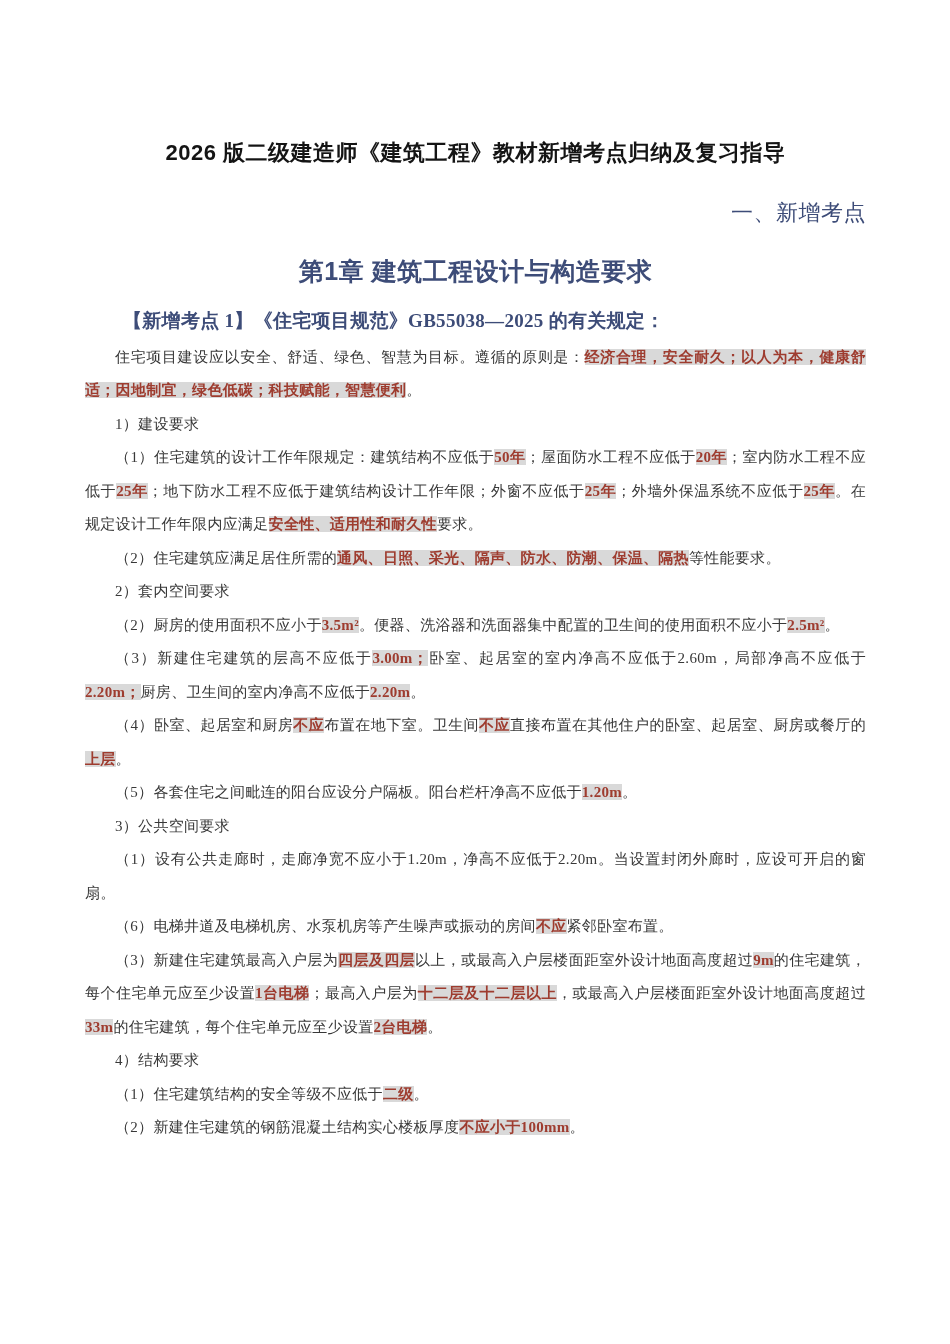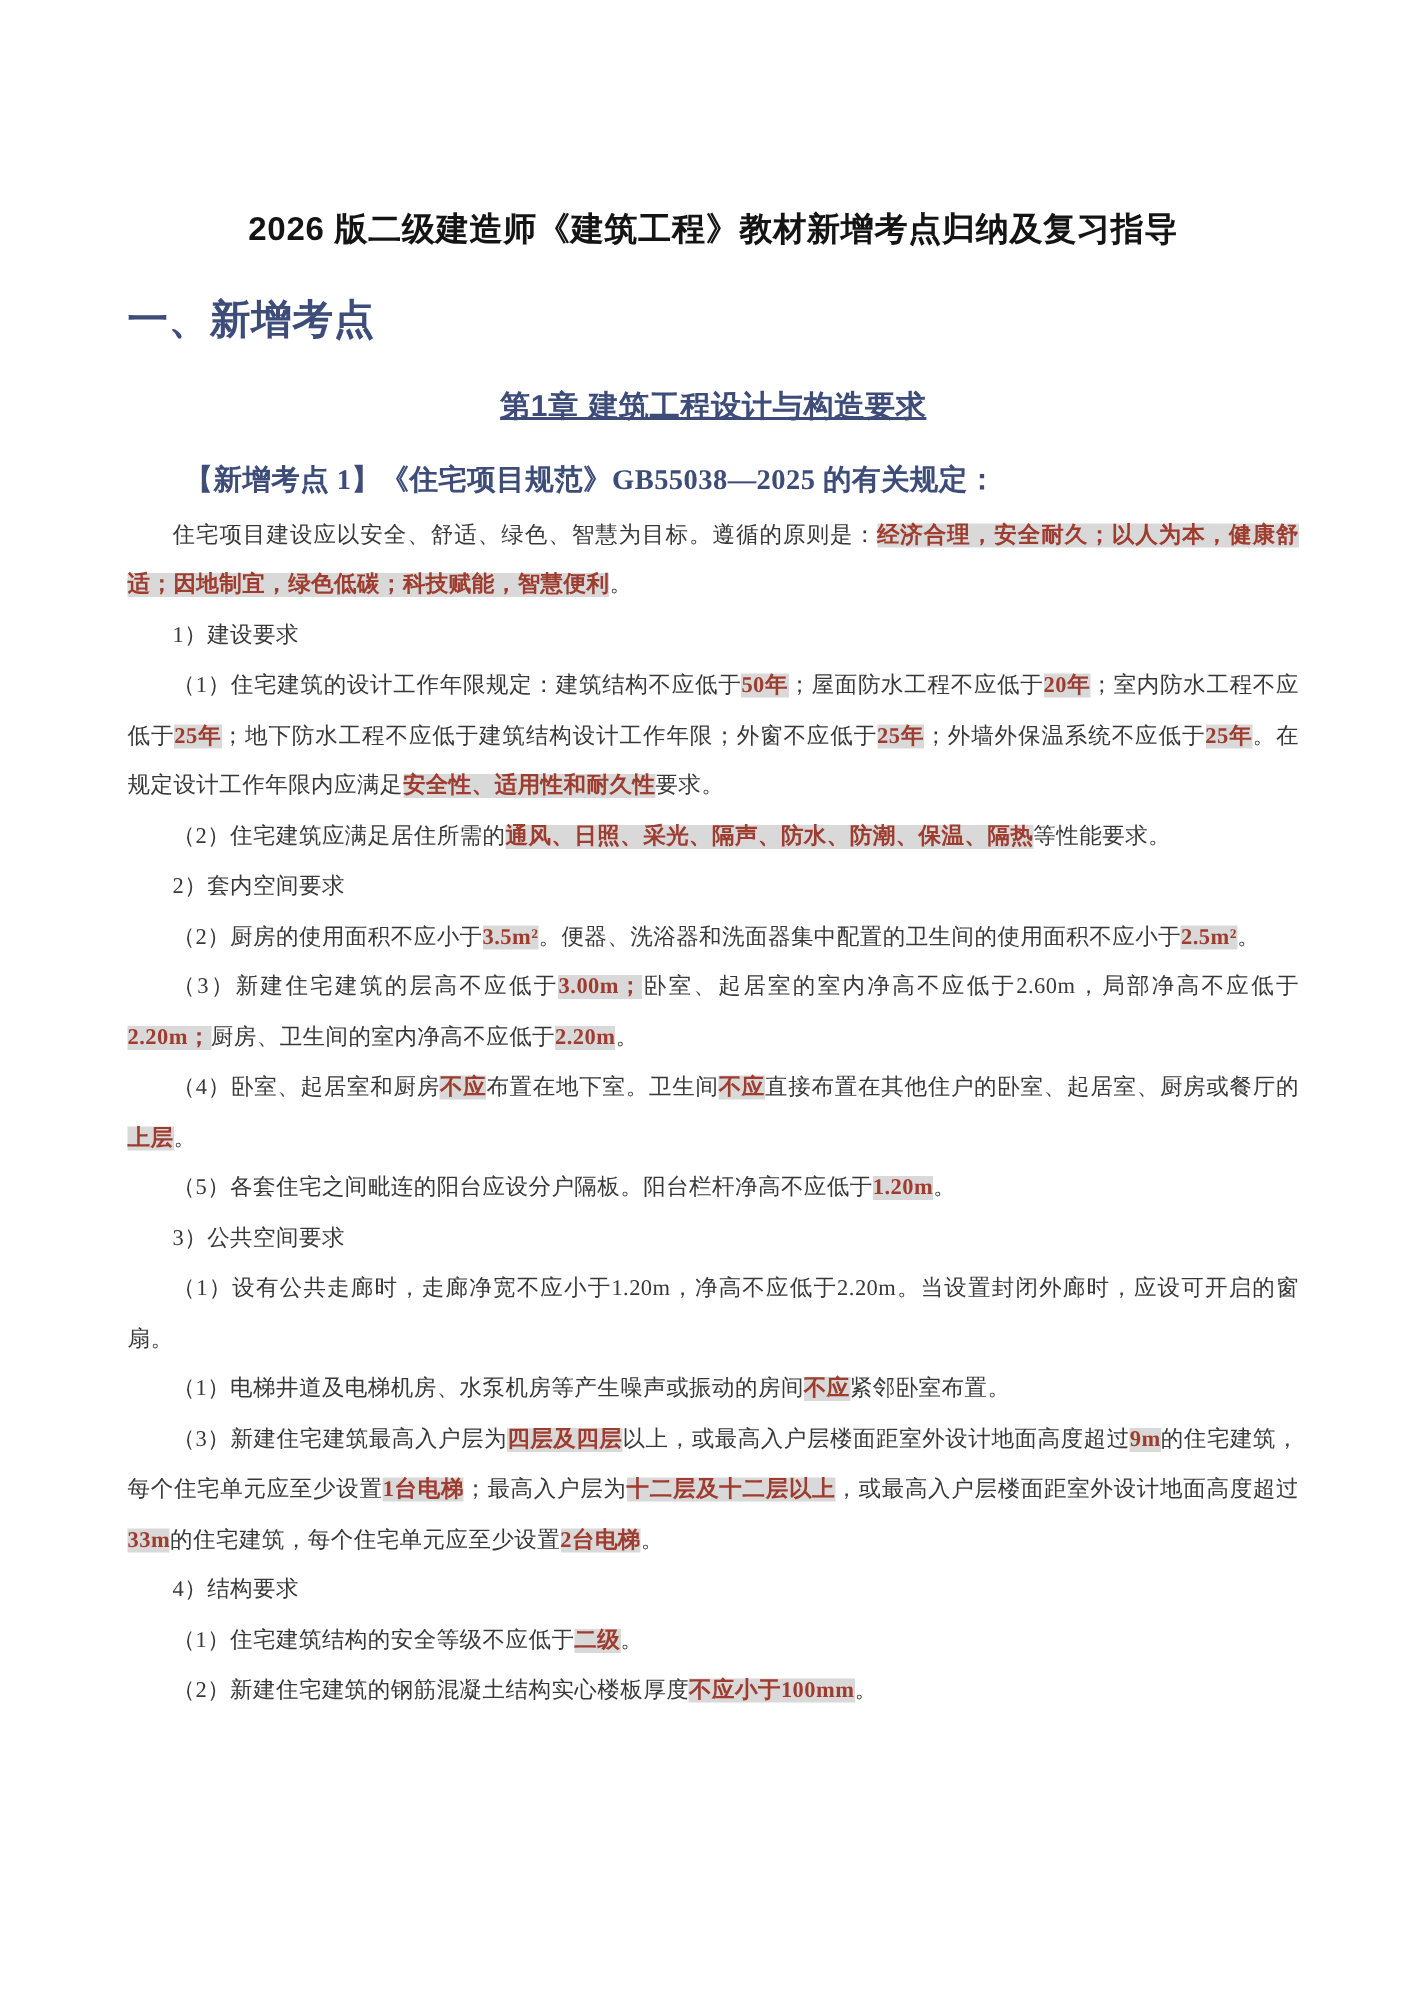--- a/index.html
+++ b/index.html
@@ -26,37 +26,37 @@
     font-size: 22px;
     font-weight: bold;
     line-height: 30px;
     text-align: center;
     color: var(--title-black);
     margin: 0;
     letter-spacing: 0.5px;
   }
   .section-heading {
     font-family: "Liberation Sans", "DejaVu Sans", sans-serif;
-    font-size: 27px;
-    font-weight: bold;
+    font-size: 22px;
+    font-weight: normal;
     line-height: 28px;
     color: var(--heading-blue);
     margin: 31px 0 0 0;
     letter-spacing: 0.5px;
+    text-align: right;
   }
   .chapter-heading {
     font-family: "Liberation Sans", "DejaVu Sans", sans-serif;
-    font-size: 20px;
+    font-size: 25px;
     font-weight: bold;
     line-height: 28px;
     text-align: center;
     color: var(--heading-blue);
     margin: 30px 0 0 0;
     letter-spacing: 0.5px;
-    text-decoration: underline;
   }
   .topic-heading {
     font-size: 19px;
     font-weight: bold;
     line-height: 33.5px;
     color: var(--heading-blue);
     margin: 19px 0 0 0;
     text-indent: 2em;
     letter-spacing: 0.3px;
   }
@@ -93,19 +93,19 @@
       <p class="para"><span>1）建设要求</span></p>
       <p class="para"><span>（1）住宅建筑的设计工作年限规定：建筑结构不应低于</span><span class="hl">50年</span><span>；屋面防水工程不应低于</span><span class="hl">20年</span><span>；室内防水工程不应低于</span><span class="hl">25年</span><span>；地下防水工程不应低于建筑结构设计工作年限；外窗不应低于</span><span class="hl">25年</span><span>；外墙外保温系统不应低于</span><span class="hl">25年</span><span>。在规定设计工作年限内应满足</span><span class="hl">安全性、适用性和耐久性</span><span>要求。</span></p>
       <p class="para"><span>（2）住宅建筑应满足居住所需的</span><span class="hl">通风、日照、采光、隔声、防水、防潮、保温、隔热</span><span>等性能要求。</span></p>
       <p class="para"><span>2）套内空间要求</span></p>
       <p class="para"><span>（2）厨房的使用面积不应小于</span><span class="hl">3.5m²</span><span>。便器、洗浴器和洗面器集中配置的卫生间的使用面积不应小于</span><span class="hl">2.5m²</span><span>。</span></p>
       <p class="para"><span>（3）新建住宅建筑的层高不应低于</span><span class="hl">3.00m；</span><span>卧室、起居室的室内净高不应低于2.60m，局部净高不应低于</span><span class="hl">2.20m；</span><span>厨房、卫生间的室内净高不应低于</span><span class="hl">2.20m</span><span>。</span></p>
       <p class="para"><span>（4）卧室、起居室和厨房</span><span class="hl">不应</span><span>布置在地下室。卫生间</span><span class="hl">不应</span><span>直接布置在其他住户的卧室、起居室、厨房或餐厅的</span><span class="hl">上层</span><span>。</span></p>
       <p class="para"><span>（5）各套住宅之间毗连的阳台应设分户隔板。阳台栏杆净高不应低于</span><span class="hl">1.20m</span><span>。</span></p>
       <p class="para"><span>3）公共空间要求</span></p>
       <p class="para"><span>（1）设有公共走廊时，走廊净宽不应小于1.20m，净高不应低于2.20m。当设置封闭外廊时，应设可开启的窗扇。</span></p>
-      <p class="para"><span>（1）电梯井道及电梯机房、水泵机房等产生噪声或振动的房间</span><span class="hl">不应</span><span>紧邻卧室布置。</span></p>
+      <p class="para"><span>（6）电梯井道及电梯机房、水泵机房等产生噪声或振动的房间</span><span class="hl">不应</span><span>紧邻卧室布置。</span></p>
       <p class="para"><span>（3）新建住宅建筑最高入户层为</span><span class="hl">四层及四层</span><span>以上，或最高入户层楼面距室外设计地面高度超过</span><span class="hl">9m</span><span>的住宅建筑，每个住宅单元应至少设置</span><span class="hl">1台电梯</span><span>；最高入户层为</span><span class="hl">十二层及十二层以上</span><span>，或最高入户层楼面距室外设计地面高度超过</span><span class="hl">33m</span><span>的住宅建筑，每个住宅单元应至少设置</span><span class="hl">2台电梯</span><span>。</span></p>
       <p class="para"><span>4）结构要求</span></p>
       <p class="para"><span>（1）住宅建筑结构的安全等级不应低于</span><span class="hl">二级</span><span>。</span></p>
       <p class="para"><span>（2）新建住宅建筑的钢筋混凝土结构实心楼板厚度</span><span class="hl">不应小于100mm</span><span>。</span></p>
     </div>
 </div>
 
 </body></html>

